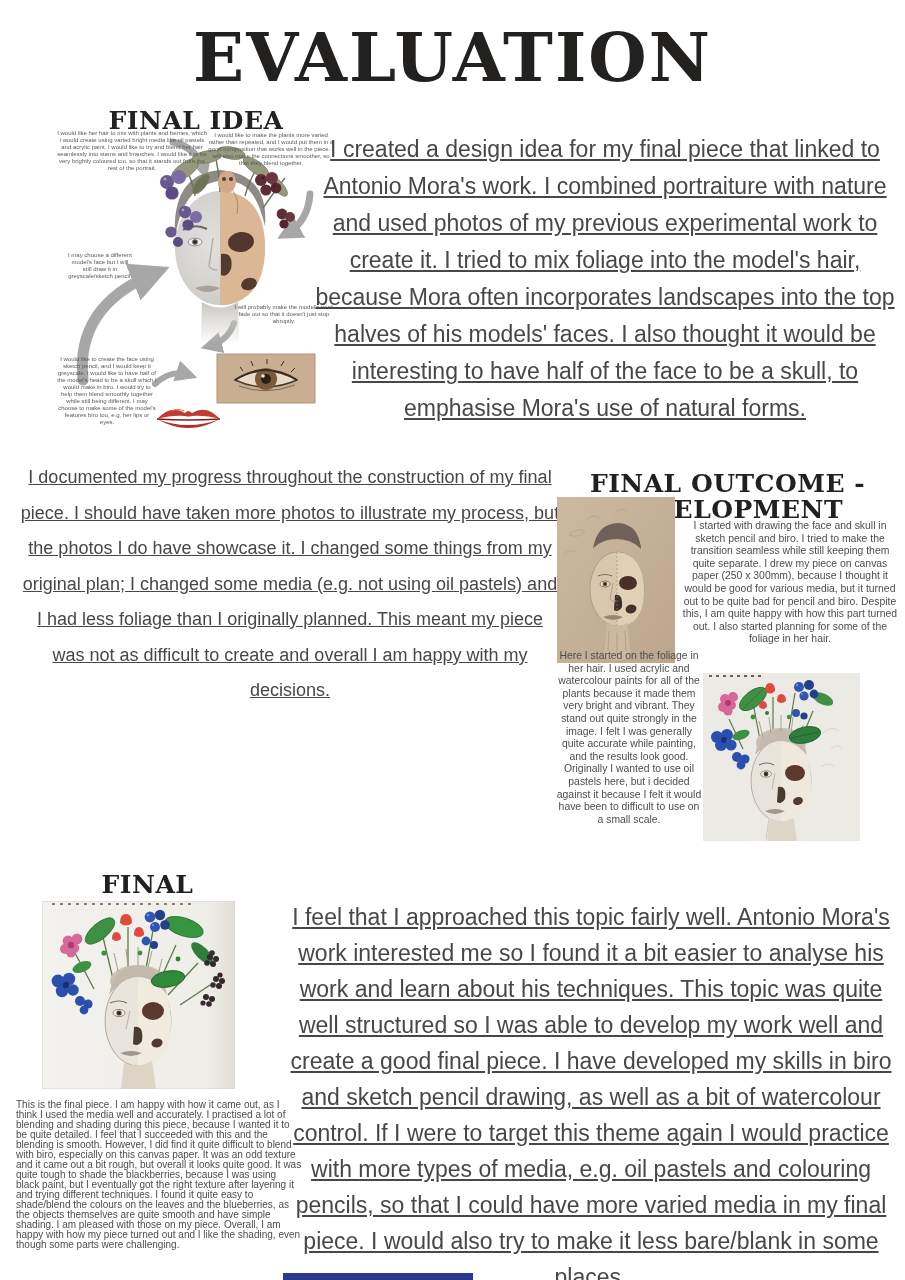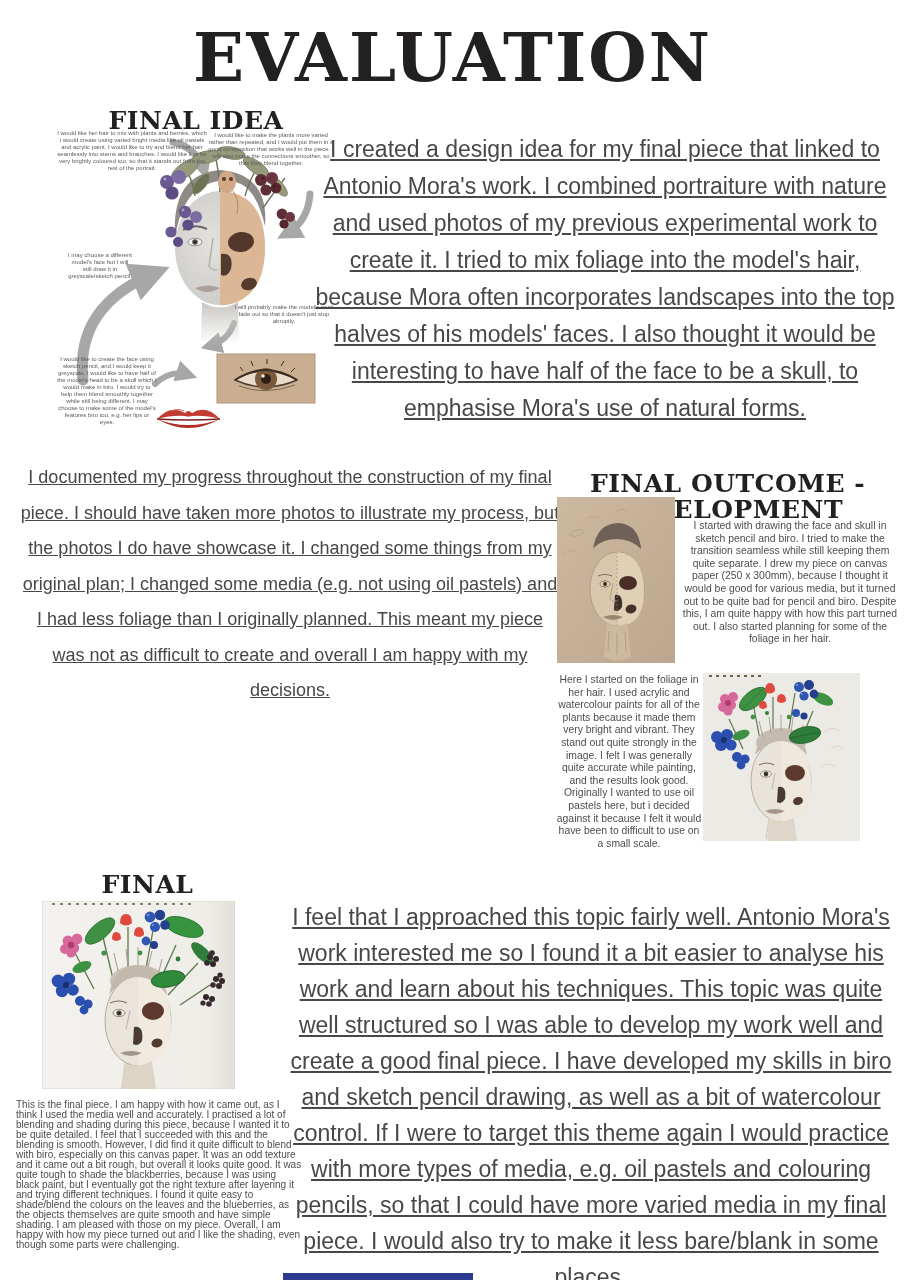--- a/index.html
+++ b/index.html
@@ -11,21 +11,21 @@
   .section-heading{font-size:25px;line-height:26px;letter-spacing:0.5px;}
   #design-heading{left:55px;top:108px;width:282px;}
   #dev-heading{left:560px;top:443px;width:335px;margin-top:28px;}
   #final-heading{left:25px;top:872px;width:245px;}
   .body-par{color:#474747;text-align:center;font-weight:400;text-decoration:underline;}
   #intro-par{left:313px;top:131px;width:584px;font-size:23px;line-height:37px;}
   #process-par{left:20px;top:460px;width:540px;font-size:18px;line-height:35.5px;}
   #reflection-par{left:283px;top:899px;width:616px;font-size:23px;line-height:36px;}
   .dev-text{color:#4d4d4d;text-align:center;font-size:10.4px;line-height:12.6px;}
   #dev-step1-text{left:682px;top:500px;width:216px;margin-top:20px;}
-  #dev-step2-text{left:556px;top:674px;width:146px;}
+  #dev-step2-text{left:556px;top:650px;width:146px;}
   #final-caption{left:16px;top:1100px;width:286px;color:#4d4d4d;text-align:left;
                  font-size:10px;line-height:10px;}
   .collage-note{position:absolute;color:#5a5a5a;text-align:center;font-size:6px;line-height:7px;}
   #collage{left:55px;top:126px;width:282px;height:320px;}
   #collage svg{position:absolute;left:0;top:0;}
   #note-hair{left:2px;top:4px;width:150px;}
   #note-plants{left:152px;top:6px;width:128px;}
   #note-model{left:12px;top:126px;width:66px;}
   #note-neck{left:178px;top:178px;width:102px;}
   #note-face{left:2px;top:230px;width:100px;}

